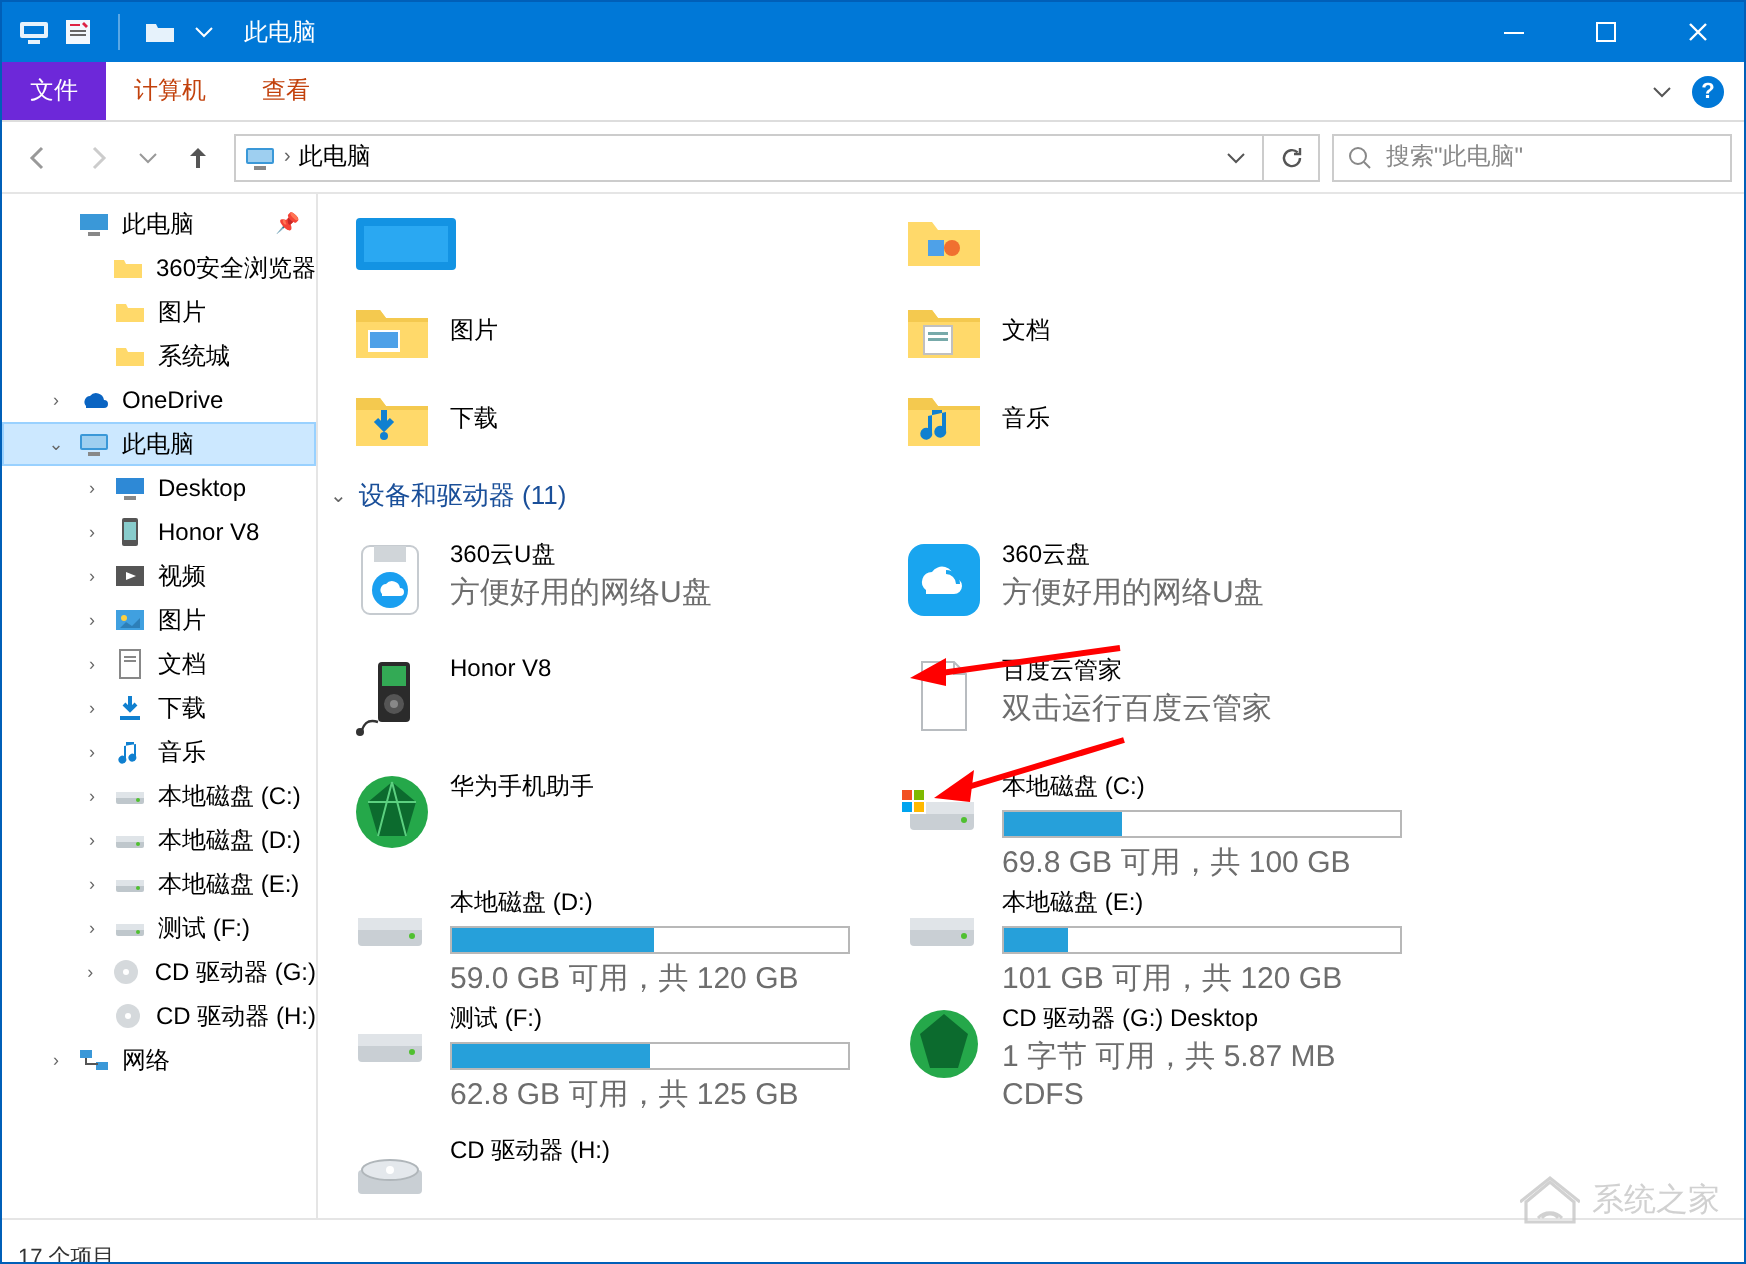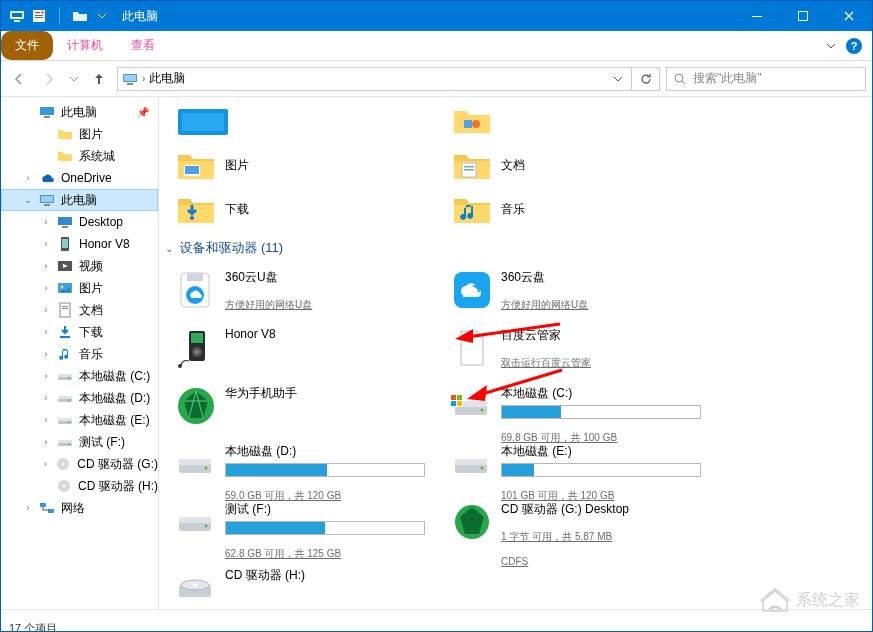--- a/index.html
+++ b/index.html
@@ -8,22 +8,22 @@
 .titlebar { height: 30px; background: #0078d7; display: flex; align-items: center; color: #fff; }
 .titlebar .qat { display: flex; align-items: center; gap: 6px; padding: 0 8px; }
 .titlebar .qat-icon { width: 16px; height: 16px; display: inline-flex; align-items: center; justify-content: center; }
 .titlebar .title-sep { width: 1px; height: 18px; background: rgba(255,255,255,.35); margin: 0 6px; }
 .titlebar .app-title { font-size: 12px; margin-left: 4px; }
 .titlebar .spacer { flex: 1; }
 .titlebar .win-controls { display: flex; }
 .titlebar .win-btn { width: 46px; height: 30px; display: flex; align-items: center; justify-content: center; }
 
 .ribbon-tabs { height: 30px; display: flex; align-items: stretch; border-bottom: 1px solid #ddd; }
-.ribbon-tab { padding: 0 14px; font-size: 12px; display: flex; align-items: center; color: #ec4899; }
-.ribbon-tab.file { background: #a16207; color: #fff; border-radius: 10px; }
+.ribbon-tab { padding: 0 14px; font-size: 12px; display: flex; align-items: center; color: #c2410c; }
+.ribbon-tab.file { background: #6d28d9; color: #fff; }
 .ribbon-spacer { flex: 1; display: flex; align-items: center; justify-content: flex-end; padding-right: 10px; gap: 10px; }
 .help-icon { width: 16px; height: 16px; border-radius: 50%; background: #0078d7; color: #fff; font-size: 11px; display: flex; align-items: center; justify-content: center; font-weight: bold; }
 
 .nav-bar { height: 36px; border-bottom: 1px solid #e5e5e5; display: flex; align-items: center; padding: 0 6px; gap: 6px; }
 .nav-btn { width: 24px; height: 24px; display: flex; align-items: center; justify-content: center; color: #888; }
 .nav-btn.enabled { color: #333; }
 .breadcrumb { flex: 1; border: 1px solid #ccc; height: 24px; display: flex; align-items: center; padding: 0 4px; font-size: 12px; gap: 4px; }
 .dropdown-btn { width: 18px; display: flex; align-items: center; justify-content: center; }
 .refresh-box { width: 28px; height: 24px; border: 1px solid #ccc; border-left: none; display: flex; align-items: center; justify-content: center; margin-left: -6px; }
 .search-box { width: 200px; border: 1px solid #ccc; height: 24px; display: flex; align-items: center; padding: 0 6px; font-size: 12px; color: #888; gap: 6px; }
@@ -40,21 +40,21 @@
 
 .content { flex: 1; overflow-y: auto; padding-top: 4px; position: relative; }
 .group-header { display: flex; align-items: center; gap: 6px; font-size: 13px; color: #1a4f99; padding: 8px 12px 8px 6px; }
 .group-header .chev { font-size: 10px; color: #666; }
 .grid { display: grid; grid-template-columns: 258px 258px; gap: 0 18px; padding-left: 12px; }
 .item { display: flex; align-items: flex-start; gap: 8px; padding: 4px; height: 58px; }
 .item.short { height: 44px; align-items: center; }
 .item-icon { width: 42px; height: 42px; flex-shrink: 0; display: flex; align-items: center; justify-content: center; }
 .item-body { flex: 1; min-width: 0; }
 .item-title { font-size: 12px; color: #000; }
-.item-sub { font-size: 10px; color: #6d6d6d; margin-top: 12px; text-decoration: underline; }
+.item-sub { font-size: 15px; color: #6d6d6d; margin-top: 1px; }
 .drive-bar { height: 14px; border: 1px solid #b8b8b8; background: #fff; margin: 3px 0; position: relative; overflow: hidden; }
 .drive-fill { height: 100%; background: #26a0da; }
 
 .arrow-anno { position: absolute; pointer-events: none; }
 .arrow-line { stroke: #ff0000; stroke-width: 3; fill: none; }
 .arrow-head { fill: #ff0000; }
 
 .statusbar { height: 38px; border-top: 1px solid #e5e5e5; display: flex; align-items: center; font-size: 11px; padding: 0 8px; color: #333; }
 
 .watermark { position: absolute; right: 12px; bottom: 18px; color: #c9c9c9; font-size: 16px; display: flex; align-items: center; gap: 6px; opacity: 0.85; pointer-events: none; }
@@ -196,20 +196,29 @@
         <span>此电脑</span>
         <span class="pin-icon">📌</span>
       </div>
       <div class="tree-item level2">
         <span class="expander"></span>
         <span class="tree-icon">
           <svg width="16" height="16" viewBox="0 0 16 16">
             <path d="M1 4h5l1 2h8v7H1z" fill="#ffd96a"></path>
           </svg>
         </span>
+        <span>360安全浏览器</span>
+      </div>
+      <div class="tree-item level2">
+        <span class="expander"></span>
+        <span class="tree-icon">
+          <svg width="16" height="16" viewBox="0 0 16 16">
+            <path d="M1 4h5l1 2h8v7H1z" fill="#ffd96a"></path>
+          </svg>
+        </span>
         <span>图片</span>
       </div>
       <div class="tree-item level2">
         <span class="expander"></span>
         <span class="tree-icon">
           <svg width="16" height="16" viewBox="0 0 16 16">
             <path d="M1 4h5l1 2h8v7H1z" fill="#ffd96a"></path>
           </svg>
         </span>
         <span>系统城</span>

